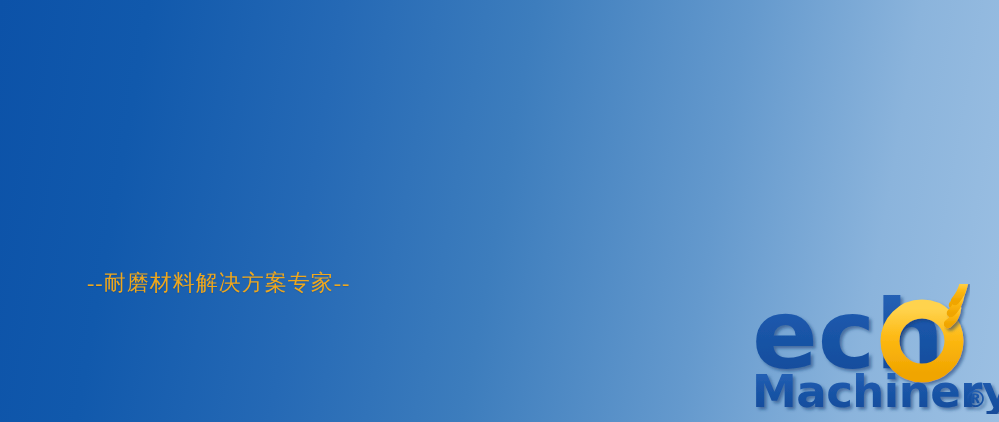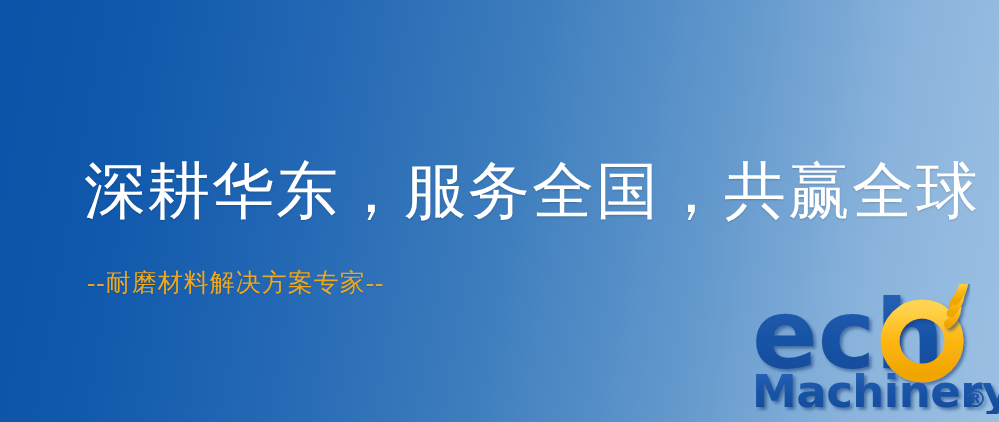--- a/index.html
+++ b/index.html
@@ -40,21 +40,21 @@
     white-space: nowrap;
     text-shadow: 0 1px 2px rgba(0,0,0,0.18);
   }
 
   
   #subtitle {
     position: absolute;
     left: 87px;
     top: 267px;
     font-family: "Liberation Serif", "DejaVu Serif", serif;
-    font-size: 25px;
+    font-size: 22px;
     line-height: 32px;
     letter-spacing: 1px;
     color: #efa71c;
     white-space: nowrap;
     text-shadow: 0 1px 1px rgba(0,0,0,0.12);
   }
 
   
   #logo {
     position: absolute;
@@ -73,21 +73,20 @@
   .logo-wordmark {
     font-family: "DejaVu Sans", "Liberation Sans", sans-serif;
     font-weight: bold;
   }
 </style>
 </head>
 <body>
 
 <div id="banner">
 
-  <div id="headline">深耕华东，服务全国，共赢全球</div>
 
   <div id="subtitle">--耐磨材料解决方案专家--</div>
 
   <div id="logo">
     <svg viewBox="0 0 247 130" xmlns="http://www.w3.org/2000/svg" aria-hidden="true">
       <defs>
         <linearGradient id="blueGrad" x1="0" y1="0" x2="0" y2="1">
           <stop offset="0%" stop-color="#2a66bb"></stop>
           <stop offset="45%" stop-color="#1a55a8"></stop>
           <stop offset="100%" stop-color="#134a98"></stop>

